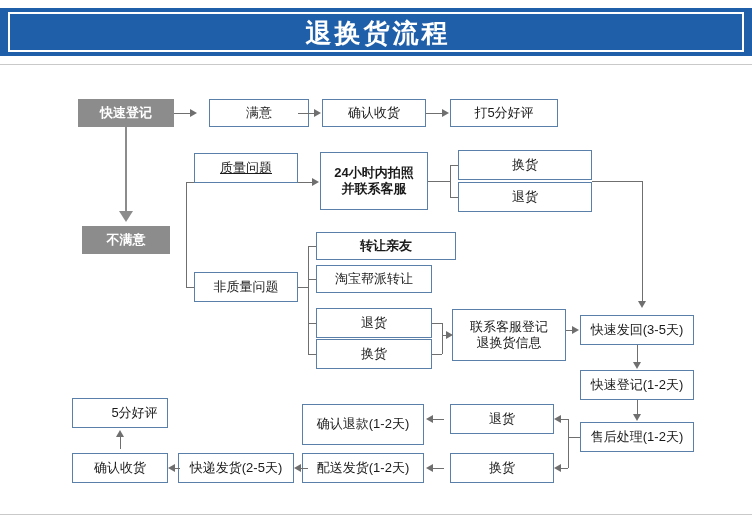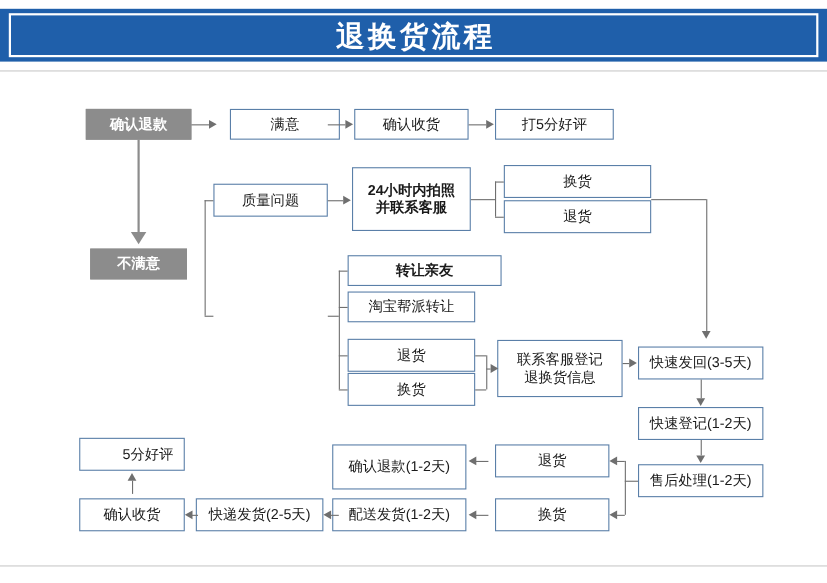--- a/index.html
+++ b/index.html
@@ -134,33 +134,34 @@
 <div id="root">
 
   <div class="header-band">
     <div class="header-inner">
       <div class="header-title">退换货流程</div>
     </div>
   </div>
   <div class="divider top"></div>
   <div class="divider bottom"></div>
 
-  <div class="box gray" style="left:78px;  top:99px;  width:96px;  height:28px;">确认退款</div>
+  <div class="box gray" style="left:78px;  top:99px;  width:96px;  height:28px;">快速登记</div>
   <div class="box" style="left:198px; top:99px;  width:100px; height:28px;margin-left:11px;">满意</div>
   <div class="box" style="left:322px; top:99px;  width:104px; height:28px;">确认收货</div>
   <div class="box" style="left:450px; top:99px;  width:108px; height:28px;">打5分好评</div>
 
   <div class="box gray" style="left:82px;  top:226px; width:88px;  height:28px;">不满意</div>
 
-  <div class="box" style="left:194px; top:167px; width:104px; height:30px;">质量问题</div>
+  <div class="box" style="left:194px; top:153px; width:104px; height:30px;text-decoration:underline;">质量问题</div>
   <div class="box bold" style="left:320px; top:152px; width:108px; height:58px;">24小时内拍照
 并联系客服</div>
   <div class="box" style="left:458px; top:150px; width:134px; height:30px;">换货</div>
   <div class="box" style="left:458px; top:182px; width:134px; height:30px;">退货</div>
 
+  <div class="box" style="left:194px; top:272px; width:104px; height:30px;">非质量问题</div>
   <div class="box bold" style="left:316px; top:232px; width:140px; height:28px;">转让亲友</div>
   <div class="box" style="left:316px; top:265px; width:116px; height:28px;">淘宝帮派转让</div>
   <div class="box" style="left:316px; top:308px; width:116px; height:30px;">退货</div>
   <div class="box" style="left:316px; top:339px; width:116px; height:30px;">换货</div>
 
   <div class="box" style="left:452px; top:309px; width:114px; height:52px;">联系客服登记
 退换货信息</div>
 
   <div class="box" style="left:580px; top:315px; width:114px; height:30px;">快速发回(3-5天)</div>
   <div class="box" style="left:580px; top:370px; width:114px; height:30px;">快速登记(1-2天)</div>

